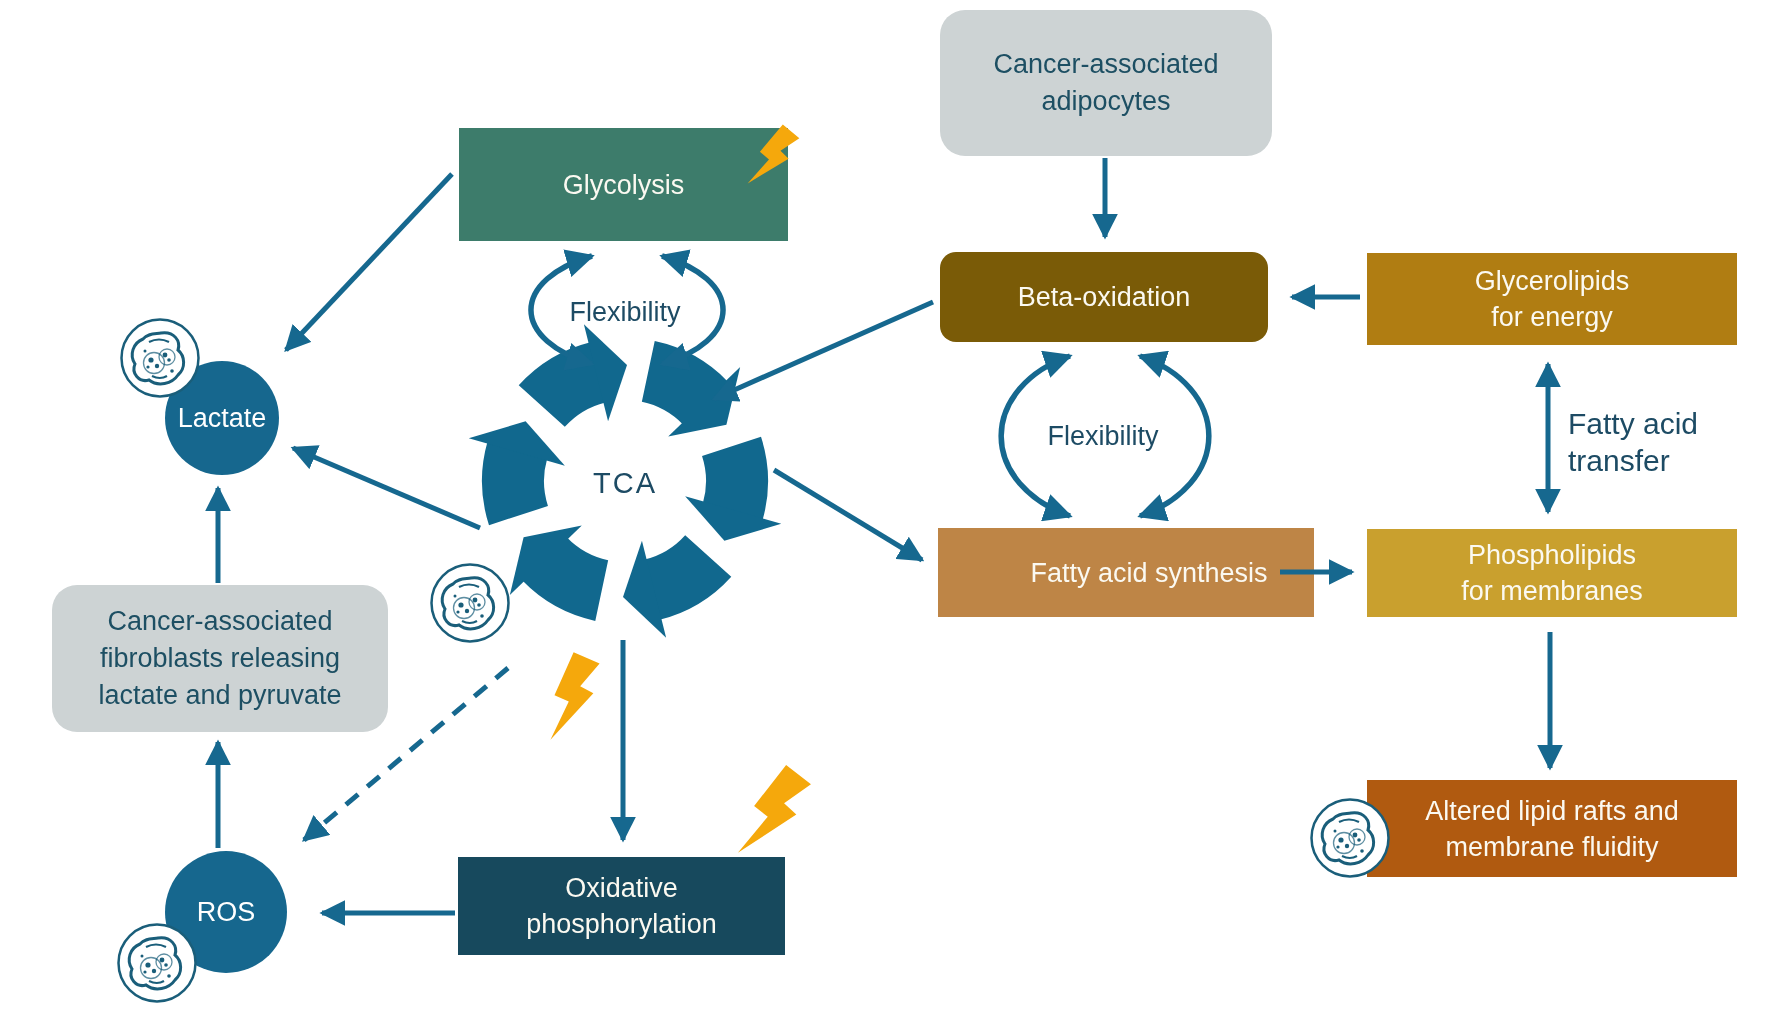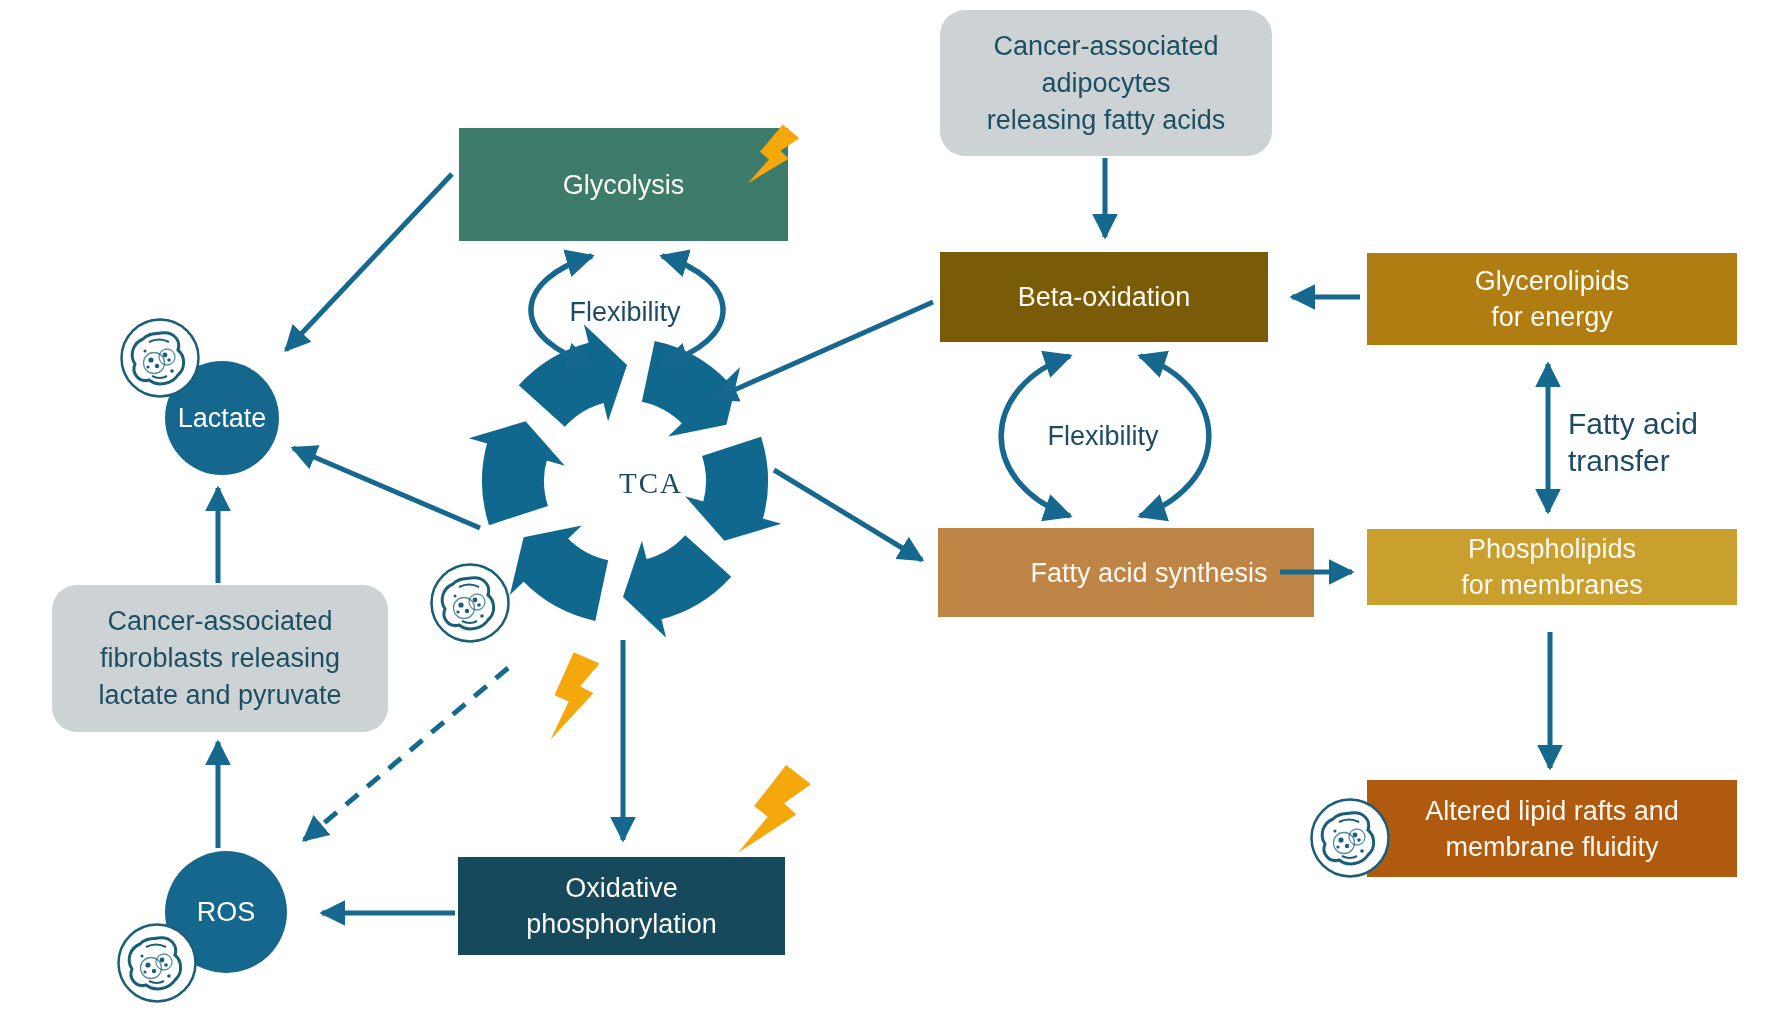--- a/index.html
+++ b/index.html
@@ -12,39 +12,38 @@
   .circle{border-radius:50%;background:var(--circle_bg);color:#fff;z-index:2;}
   .floatlabel{position:absolute;color:var(--dark_text);font-size:27px;z-index:4;
               transform:translate(-50%,-50%);white-space:nowrap;}
   .leftlabel{position:absolute;color:var(--dark_text);font-size:30px;line-height:37px;
              text-align:left;z-index:4;}
   #tca-label{font-size:29px;letter-spacing:2px;}
   svg.overlay{position:absolute;left:0;top:0;z-index:3;pointer-events:none;}
   
   #glycolysis{left:459px;top:120px;width:329px;height:113px;background:var(--glycolysis_bg);margin-top:8px;}
   #adipocytes{left:940px;top:10px;width:332px;height:146px;}
-  #beta-oxidation{left:940px;top:252px;width:328px;height:90px;background:var(--beta_oxidation_bg);}
+  #beta-oxidation{left:940px;top:252px;width:328px;height:90px;background:var(--beta_oxidation_bg);border-radius:16px;}
   #glycerolipids{left:1367px;top:253px;width:370px;height:92px;background:var(--glycerolipids_bg);}
   #fa-synthesis{left:938px;top:528px;width:330px;height:89px;background:var(--fa_synthesis_bg);padding-left:46px;}
-  #phospholipids{left:1367px;top:529px;width:370px;height:76px;background:var(--phospholipids_bg);}
+  #phospholipids{left:1367px;top:529px;width:370px;height:88px;background:var(--phospholipids_bg);}
   #altered{left:1367px;top:780px;width:370px;height:97px;background:var(--altered_bg);}
   #fibroblasts{left:52px;top:585px;width:336px;height:147px;}
   #oxphos{left:458px;top:857px;width:327px;height:98px;background:var(--oxphos_bg);}
   #lactate{left:165px;top:361px;width:114px;height:114px;}
   #ros{left:165px;top:851px;width:122px;height:122px;}
 </style>
 </head>
 <body>
 
 <div id="stage">
 
   <div class="node graybox" id="adipocytes">
     <div>Cancer-associated</div>
     <div>adipocytes</div>
-    <div>releasing fatty acids</div>
   </div>
 
   <div class="node box" id="glycolysis">
     <div>Glycolysis</div>
   </div>
 
   <div class="node box" id="beta-oxidation">
     <div>Beta-oxidation</div>
   </div>
 
@@ -79,21 +78,21 @@
   </div>
 
   <div class="node circle" id="lactate">
     <div>Lactate</div>
   </div>
   <div class="node circle" id="ros">
     <div>ROS</div>
   </div>
 
   <div class="floatlabel" style="left:625px;top:312px;">Flexibility</div>
-  <div class="floatlabel" id="tca-label" style="left:651px;top:483px;font-family:Liberation Serif, serif;">TCA</div>
+  <div class="floatlabel" id="tca-label" style="left:625px;top:483px;">TCA</div>
   <div class="floatlabel" style="left:1103px;top:436px;">Flexibility</div>
   <div class="leftlabel" style="left:1568px;top:405px;">
     <div>Fatty acid</div>
     <div>transfer</div>
   </div>
 
   <svg class="overlay" width="1784" height="1024" viewBox="0 0 1784 1024">
     <defs>
       <marker id="ah" viewBox="0 0 10 10" refX="9" refY="5" markerWidth="5.2" markerHeight="5.2" orient="auto-start-reverse">
         <path d="M0 0 L10 5 L0 10 Z" style="fill:var(--arrow)"></path>

